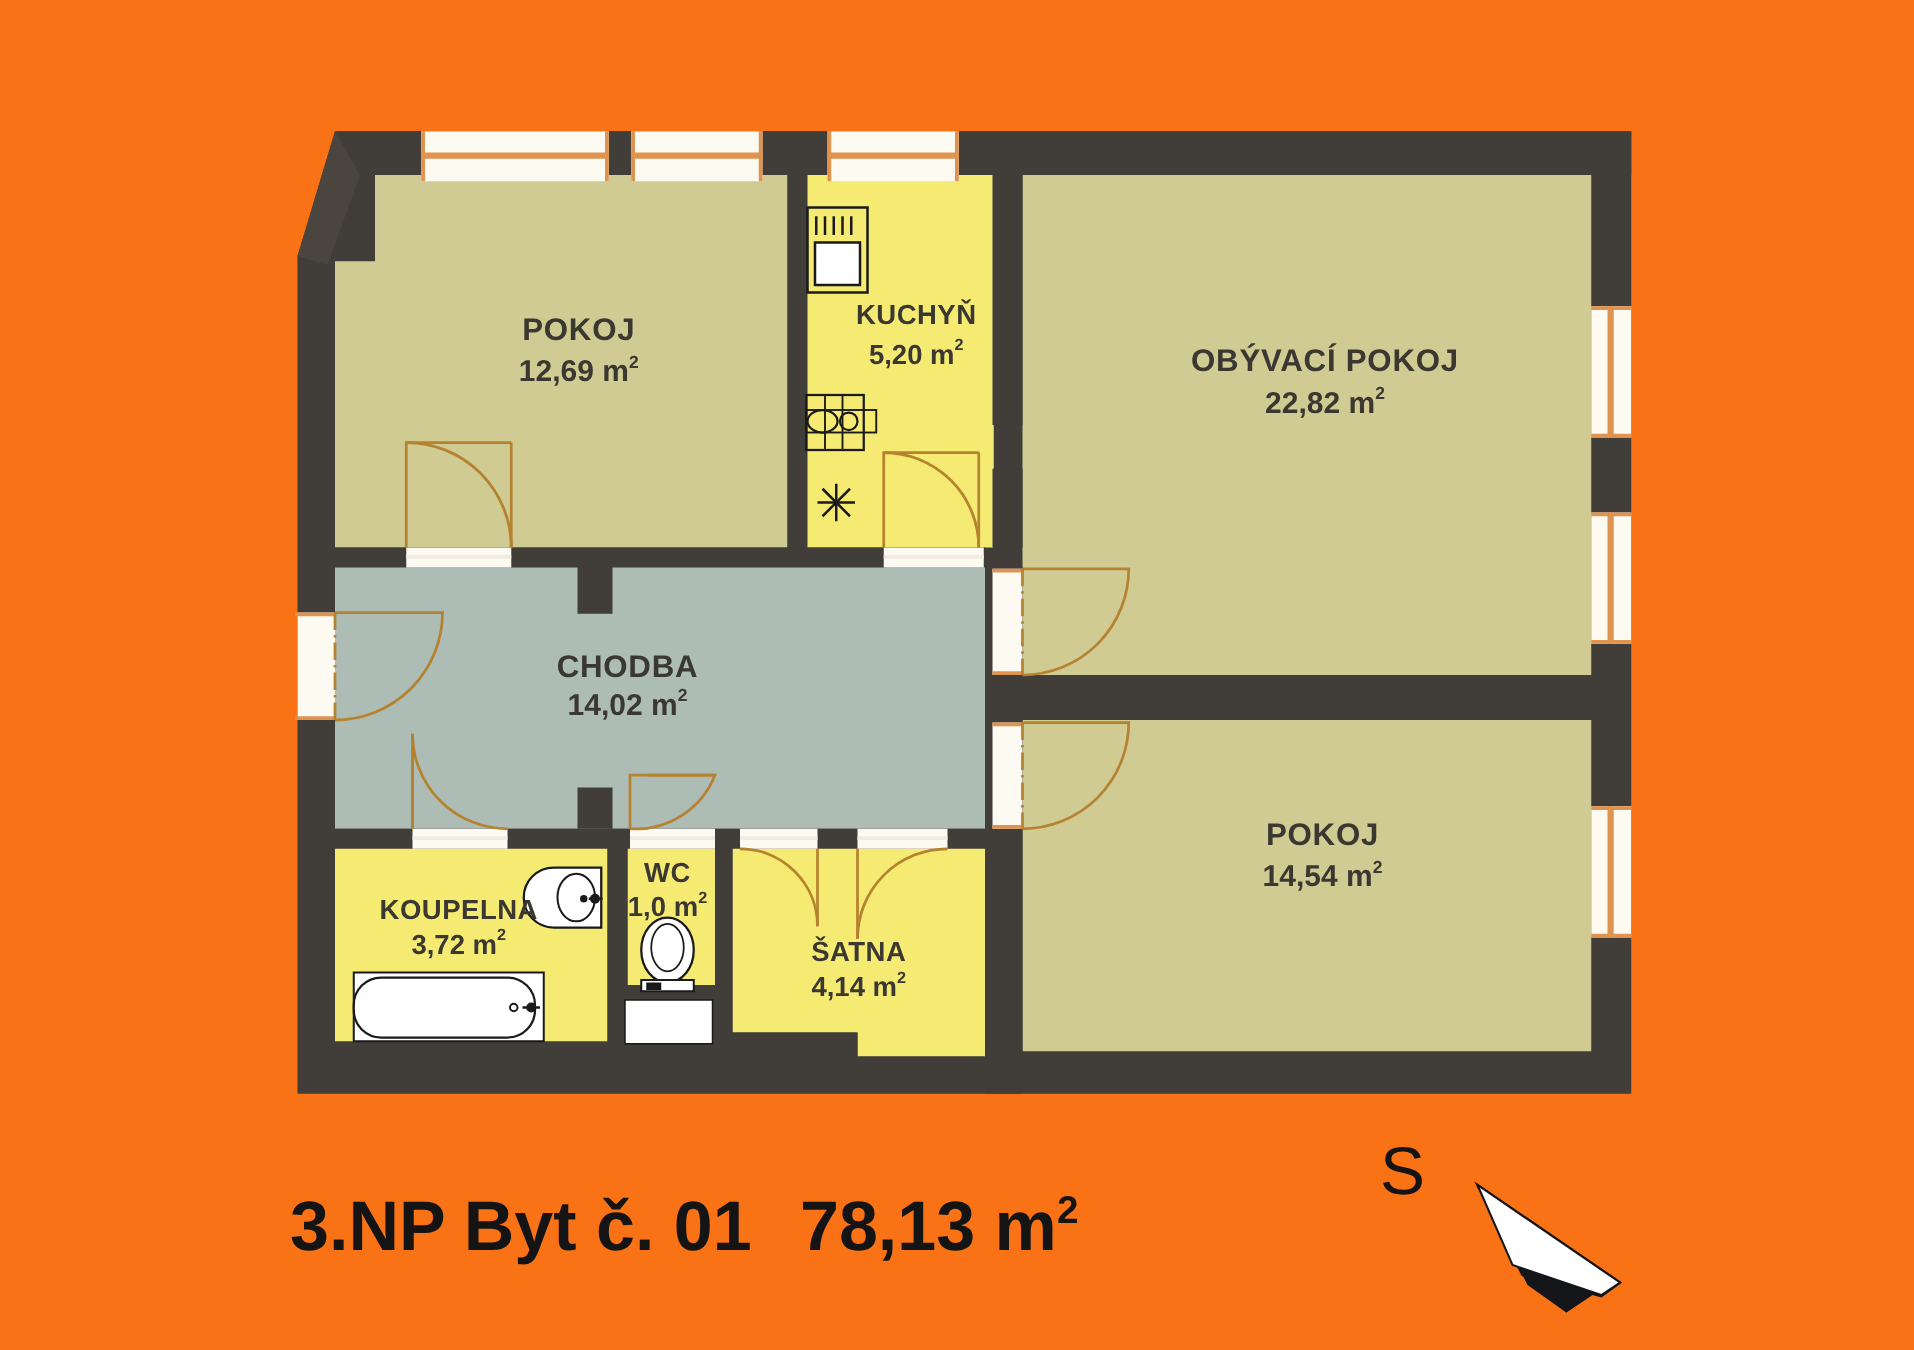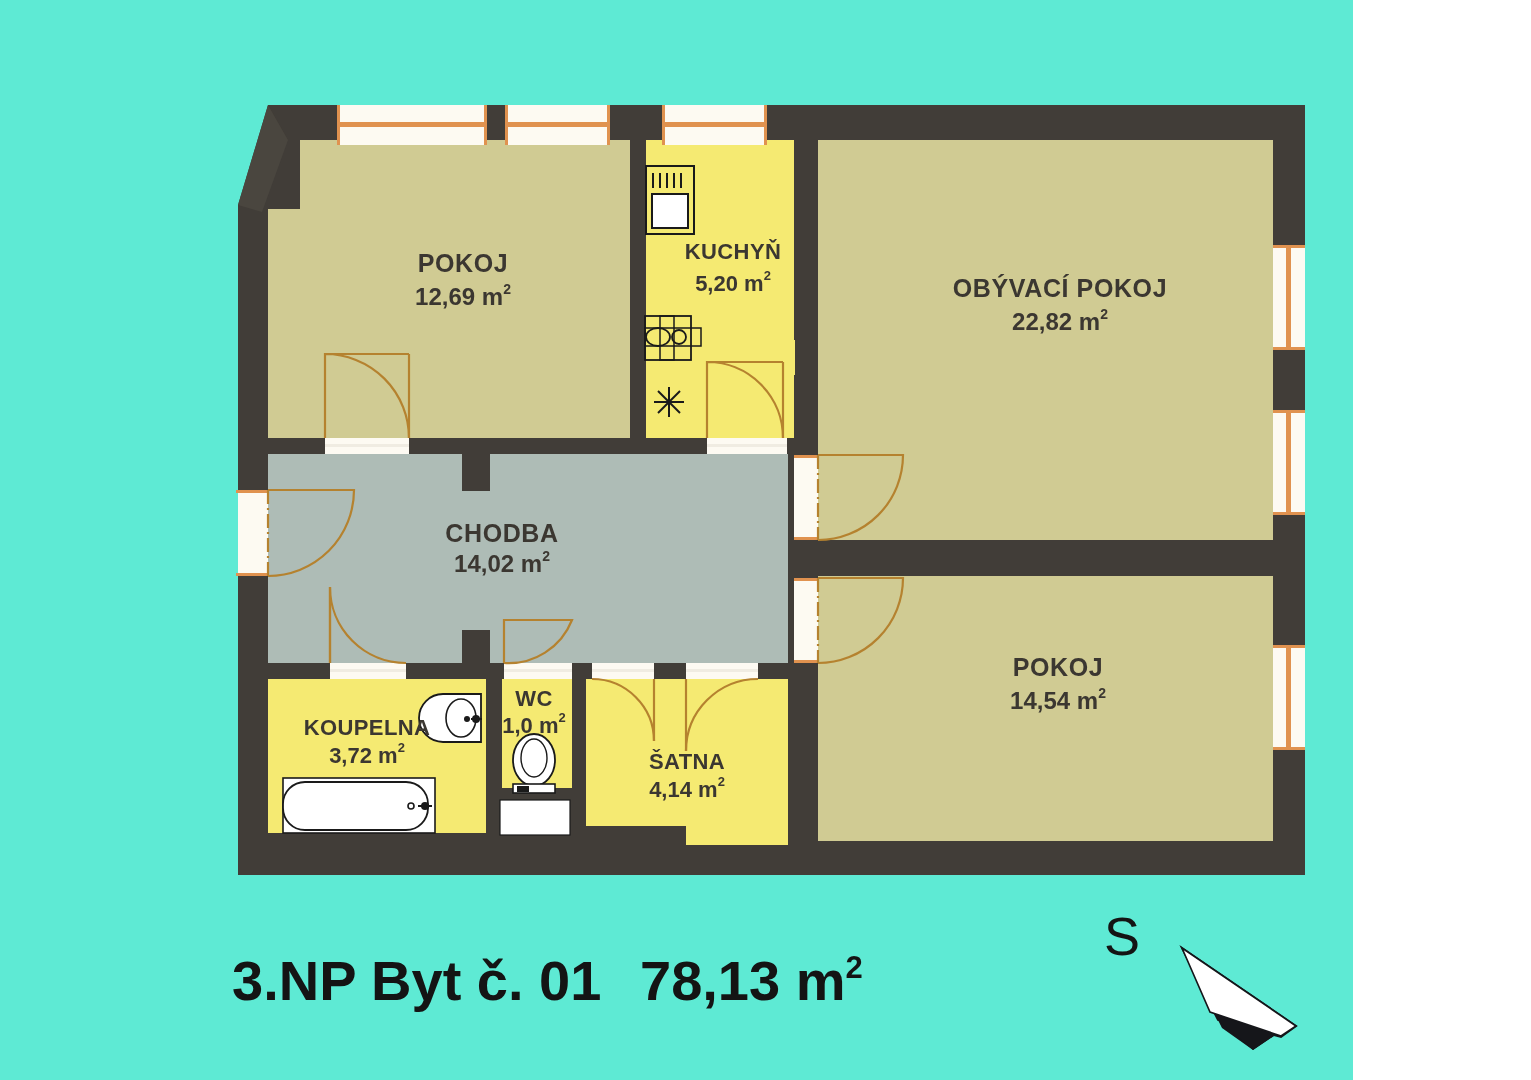--- a/index.html
+++ b/index.html
@@ -2,23 +2,23 @@
 <html><head>
 <meta charset="utf-8">
 <style>
   html, body {
     margin: 0;
     padding: 0;
     background: #ffffff;
   }
   #page {
     position: relative;
-    width: 1353px;
+    width: 1531px;
     height: 1080px;
-    background: #5eead4;
+    background: #f97316;
     font-family: "Liberation Sans", sans-serif;
     overflow: hidden;
   }
   #plan-svg {
     position: absolute;
     left: 0;
     top: 0;
   }
   .room-label {
     font-family: "Liberation Sans", sans-serif;

